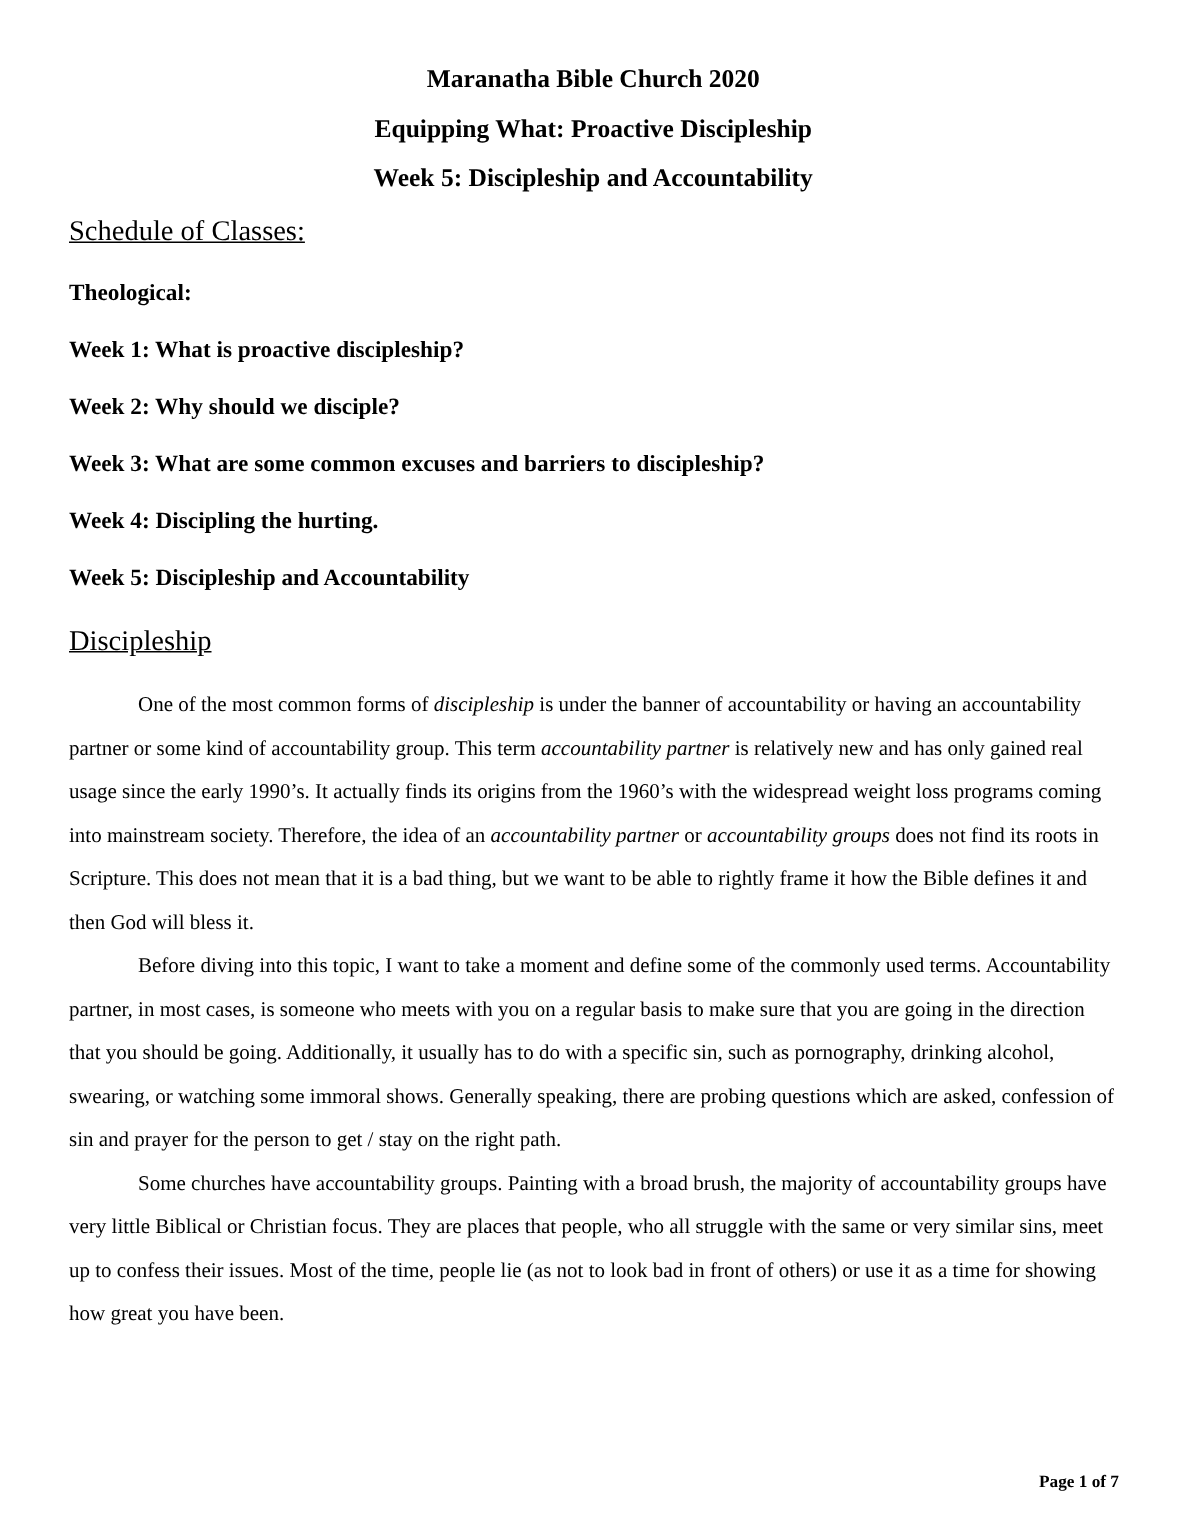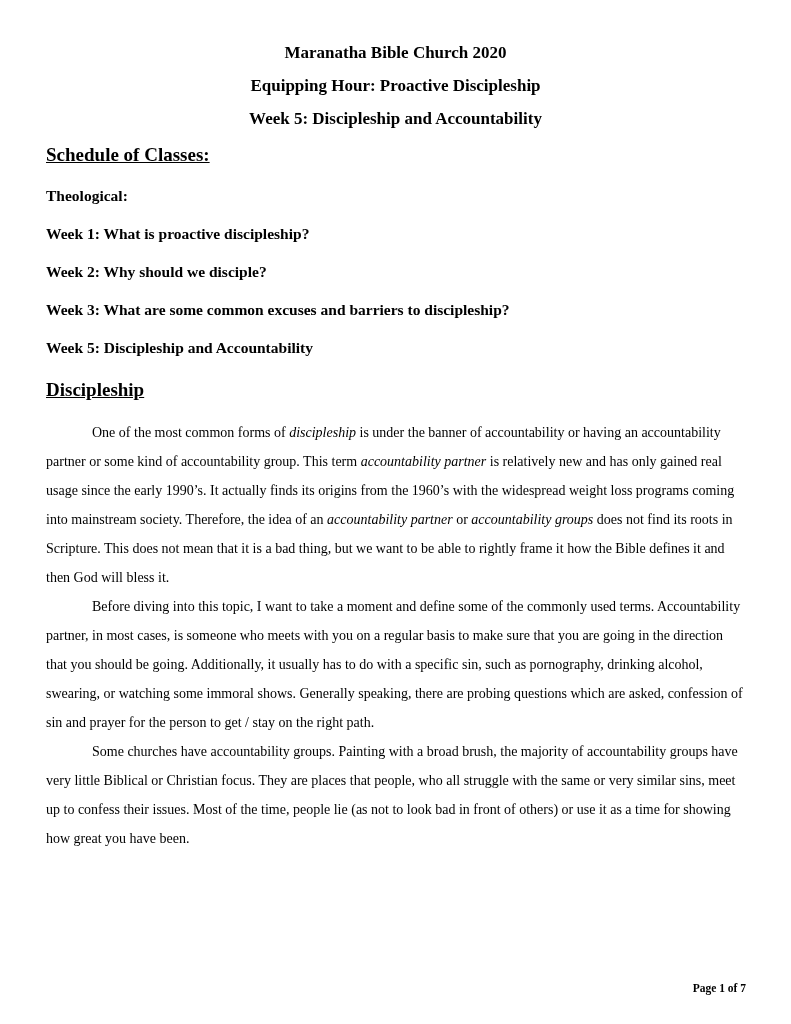--- a/index.html
+++ b/index.html
@@ -18,21 +18,21 @@
   }
   .doc-header { text-align: center; }
   .doc-header p {
     font-weight: bold;
     font-size: 17px;
     line-height: 18px;
     margin-bottom: 15px;
   }
   h2.section-heading {
     font-size: 19px;
-    font-weight: bold;
+    font-weight: normal;
     text-decoration: underline;
     line-height: 24px;
   }
   #schedule-heading { margin-top: 11px; margin-bottom: 21px; }
   #introduction-heading { margin-top: 13px; margin-bottom: 16px; }
   .sched {
     font-size: 15.5px;
     font-weight: bold;
     line-height: 16px;
     margin-bottom: 22px;
@@ -54,30 +54,31 @@
     font-weight: bold;
   }
 </style>
 </head>
 <body>
 
 <div class="page">
 
   <div class="doc-header">
     <p>Maranatha Bible Church 2020</p>
-    <p>Equipping Hour: Proactive Discipleship</p>
+    <p>Equipping What: Proactive Discipleship</p>
     <p>Week 5: Discipleship and Accountability</p>
   </div>
 
   <h2 class="section-heading" id="schedule-heading">Schedule of Classes:</h2>
 
   <p class="sched">Theological:</p>
   <p class="sched">Week 1: What is proactive discipleship?</p>
   <p class="sched">Week 2: Why should we disciple?</p>
   <p class="sched">Week 3: What are some common excuses and barriers to discipleship?</p>
+  <p class="sched">Week 4: Discipling the hurting.</p>
   <p class="sched">Week 5: Discipleship and Accountability</p>
 
   <h2 class="section-heading" id="introduction-heading">Discipleship</h2>
 
   <p class="body-para">
     <span>One of the most common forms of </span><em>discipleship</em><span> is under the banner of accountability or having an accountability partner or some kind of accountability group. This term </span><em>accountability partner</em><span> is relatively new and has only gained real usage since the early 1990’s. It actually finds its origins from the 1960’s with the widespread weight loss programs coming into mainstream society. Therefore, the idea of an </span><em>accountability partner</em><span> or </span><em>accountability groups</em><span> does not find its roots in Scripture. This does not mean that it is a bad thing, but we want to be able to rightly frame it how the Bible defines it and then God will bless it.</span>
   </p>
 
   <p class="body-para">
     <span>Before diving into this topic, I want to take a moment and define some of the commonly used terms. Accountability partner, in most cases, is someone who meets with you on a regular basis to make sure that you are going in the direction that you should be going. Additionally, it usually has to do with a specific sin, such as pornography, drinking alcohol, swearing, or watching some immoral shows. Generally speaking, there are probing questions which are asked, confession of sin and prayer for the person to get / stay on the right path.</span>

